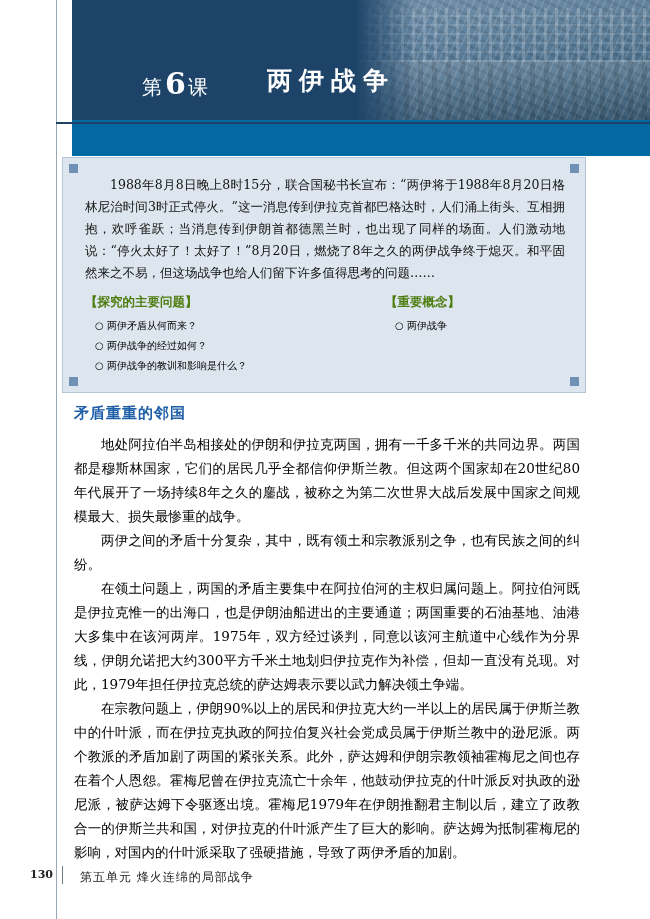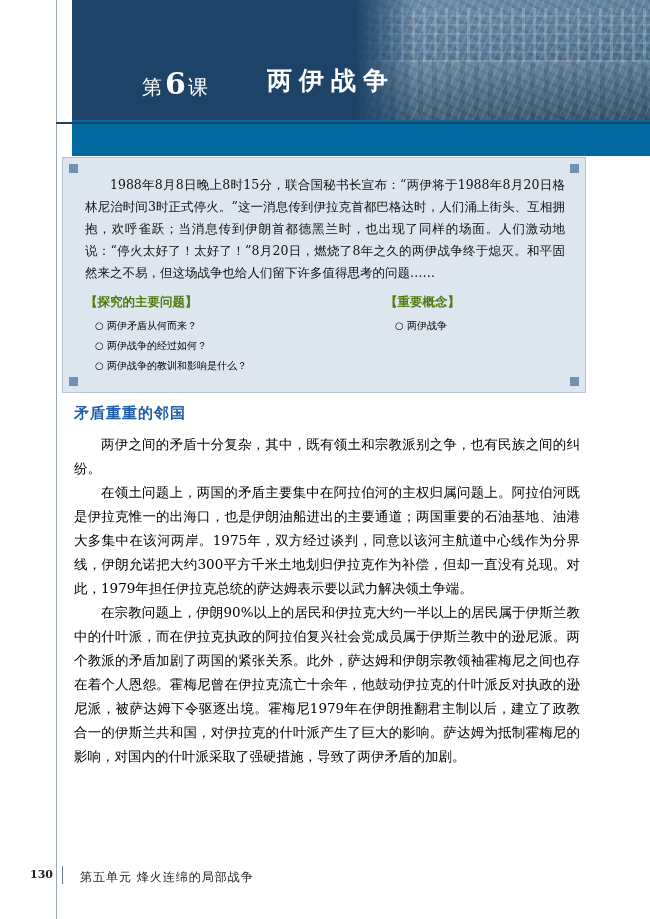--- a/index.html
+++ b/index.html
@@ -274,20 +274,21 @@
       <div class="qa-col-right">
         <div class="qa-head">【重要概念】</div>
         <div class="qa-item"><span class="bullet">○</span><span>两伊战争</span></div>
       </div>
     </div>
   </div>
 
   <div class="section-title">矛盾重重的邻国</div>
 
   <div class="body-text">
+    <p>地处阿拉伯半岛相接处的伊朗和伊拉克两国，拥有一千多千米的共同边界。两国都是穆斯林国家，它们的居民几乎全都信仰伊斯兰教。但这两个国家却在20世纪80年代展开了一场持续8年之久的鏖战，被称之为第二次世界大战后发展中国家之间规模最大、损失最惨重的战争。</p>
     <p>两伊之间的矛盾十分复杂，其中，既有领土和宗教派别之争，也有民族之间的纠纷。</p>
     <p>在领土问题上，两国的矛盾主要集中在阿拉伯河的主权归属问题上。阿拉伯河既是伊拉克惟一的出海口，也是伊朗油船进出的主要通道；两国重要的石油基地、油港大多集中在该河两岸。1975年，双方经过谈判，同意以该河主航道中心线作为分界线，伊朗允诺把大约300平方千米土地划归伊拉克作为补偿，但却一直没有兑现。对此，1979年担任伊拉克总统的萨达姆表示要以武力解决领土争端。</p>
     <p>在宗教问题上，伊朗90%以上的居民和伊拉克大约一半以上的居民属于伊斯兰教中的什叶派，而在伊拉克执政的阿拉伯复兴社会党成员属于伊斯兰教中的逊尼派。两个教派的矛盾加剧了两国的紧张关系。此外，萨达姆和伊朗宗教领袖霍梅尼之间也存在着个人恩怨。霍梅尼曾在伊拉克流亡十余年，他鼓动伊拉克的什叶派反对执政的逊尼派，被萨达姆下令驱逐出境。霍梅尼1979年在伊朗推翻君主制以后，建立了政教合一的伊斯兰共和国，对伊拉克的什叶派产生了巨大的影响。萨达姆为抵制霍梅尼的影响，对国内的什叶派采取了强硬措施，导致了两伊矛盾的加剧。</p>
   </div>
 
   <div class="footer">
     <div class="footer-page">130</div>
     <div class="footer-sep"></div>
     <div class="footer-text">第五单元  烽火连绵的局部战争</div>
   </div>

